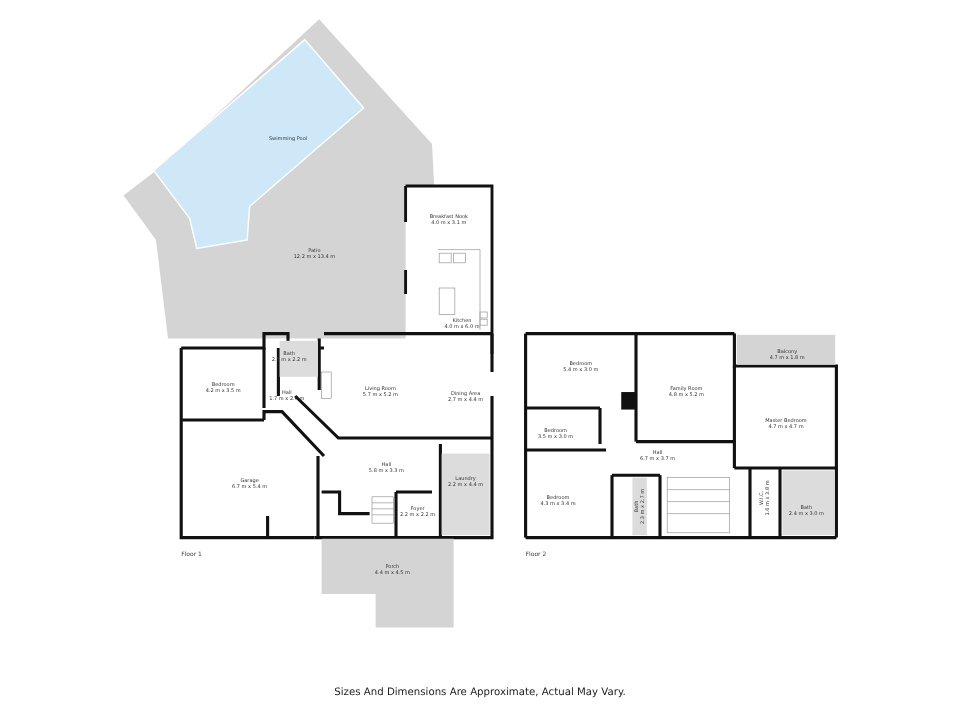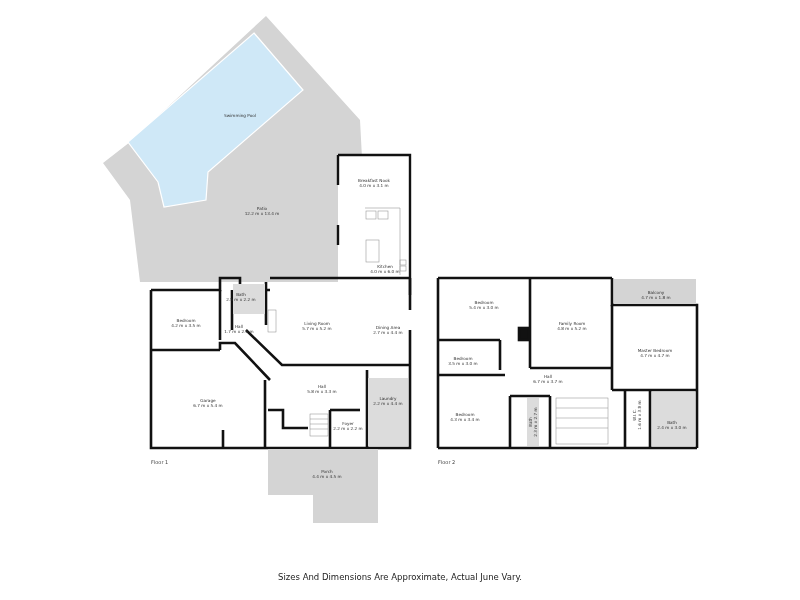--- a/index.html
+++ b/index.html
@@ -120,13 +120,13 @@
 <div class="lbl" style="left:463px;top:356px;"><span>Bedroom</span><span class="dim">3.5 m x 3.0 m</span></div>
 <div class="lbl" style="left:548px;top:374px;"><span>Hall</span><span class="dim">6.7 m x 3.7 m</span></div>
 <div class="lbl" style="left:465px;top:412px;"><span>Bedroom</span><span class="dim">4.3 m x 3.4 m</span></div>
 <div class="lbl rot" style="left:533px;top:417px;"><span>Bath</span><span class="dim">2.3 m x 2.7 m</span></div>
 <div class="lbl rot" style="left:637px;top:410px;"><span>W.I.C.</span><span class="dim">1.6 m x 3.8 m</span></div>
 <div class="lbl" style="left:672px;top:420px;"><span>Bath</span><span class="dim">2.4 m x 3.0 m</span></div>
 
 <div class="floor-lbl" style="left:151px;top:459px;">Floor 1</div>
 <div class="floor-lbl" style="left:438px;top:459px;">Floor 2</div>
 
-<div class="disclaimer">Sizes And Dimensions Are Approximate, Actual June Vary.</div>
+<div class="disclaimer">Sizes And Dimensions Are Approximate, Actual May Vary.</div>
 
 </body></html>

